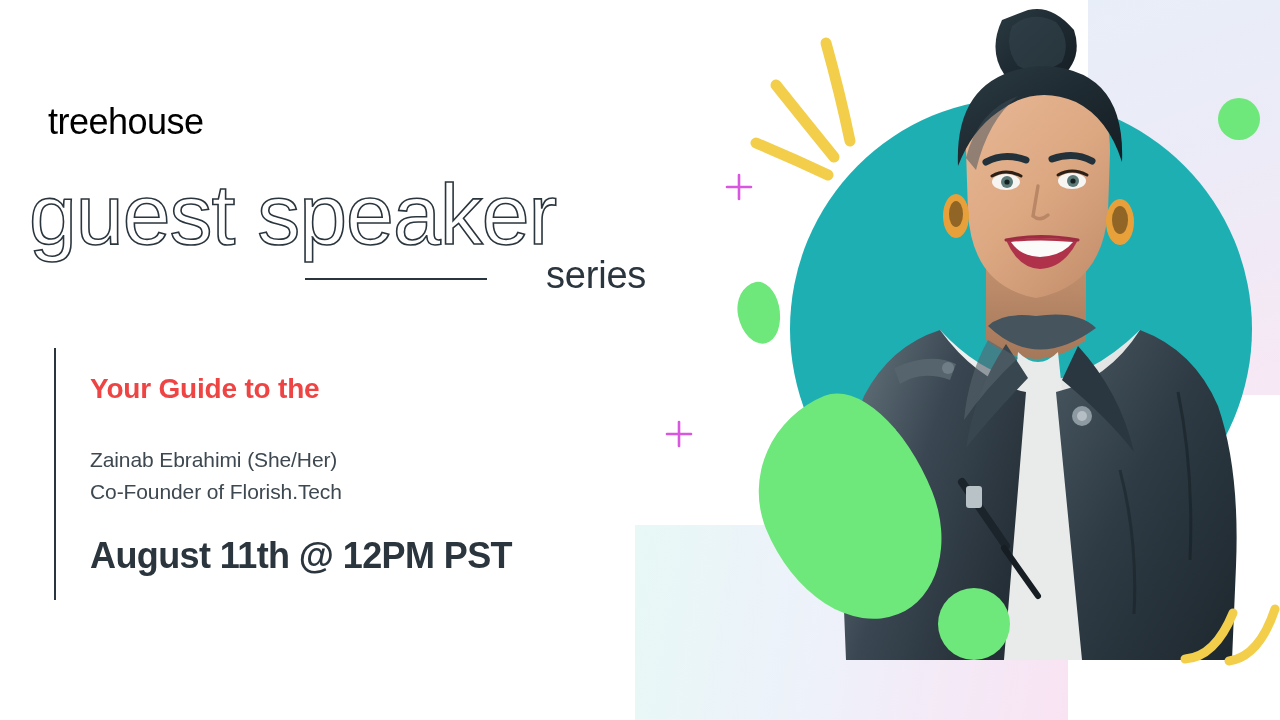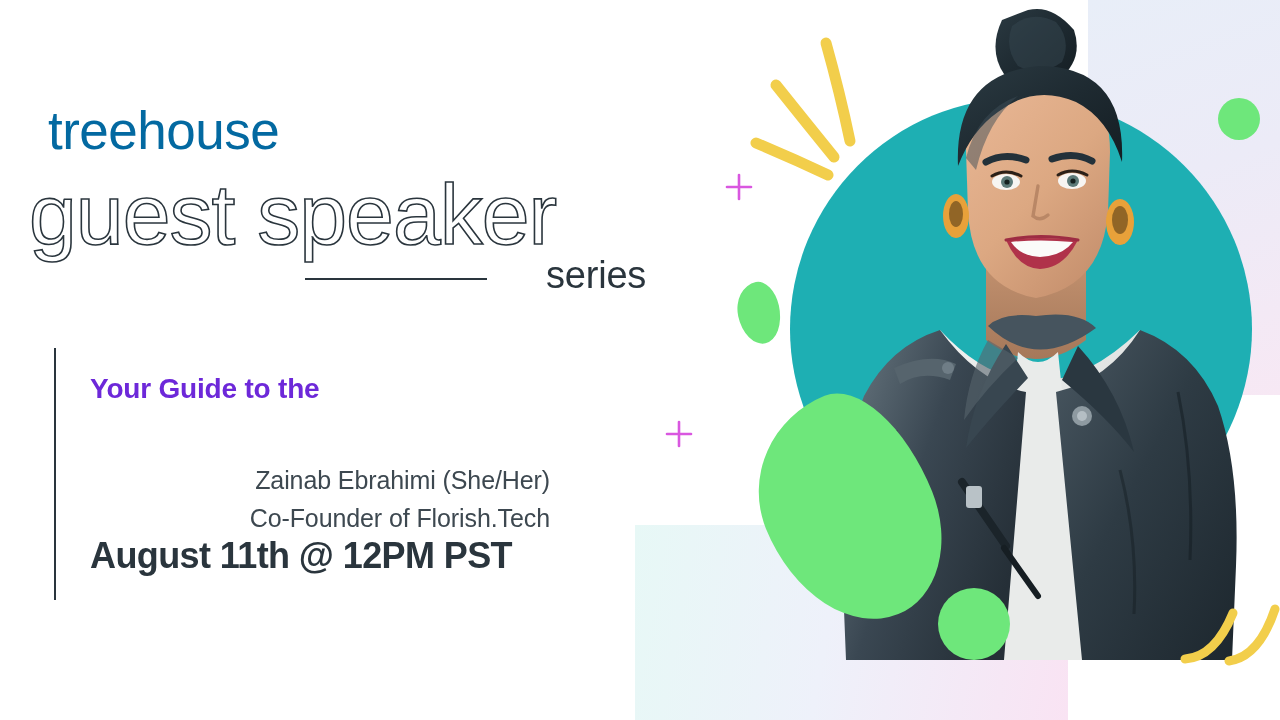--- a/index.html
+++ b/index.html
@@ -119,24 +119,24 @@
     position: absolute;
     left: 0;
     top: 0;
     width: 660px;
     height: 720px;
   }
   .brand {
     position: absolute;
     left: 48px;
     top: 104px;
-    font-size: 53px;
+    font-size: 36px;
     font-weight: 500;
     letter-spacing: -0.5px;
-    color: #0369a1;
+    color: #000000;
     line-height: 1;
   }
   .headline-outline {
     position: absolute;
     left: 29px;
     top: 160px;
     width: 600px;
     height: 110px;
   }
   .headline-outline svg { display: block; }
@@ -170,34 +170,33 @@
   }
 
   .talk-title {
     position: absolute;
     left: 90px;
     top: 370px;
     width: 420px;
     font-size: 28px;
     font-weight: 600;
     line-height: 1.38;
-    color: #6d28d9;
+    color: #ef4444;
     letter-spacing: -0.2px;
   }
   .speaker-block {
     position: absolute;
     left: 90px;
-    top: 461px;
+    top: 444px;
     width: 460px;
-    font-size: 25px;
+    font-size: 21px;
     font-weight: 400;
     line-height: 1.52;
     color: #3d4850;
     letter-spacing: -0.1px;
-    text-align: right;
   }
   .datetime {
     position: absolute;
     left: 90px;
     top: 536px;
     font-size: 36px;
     font-weight: 600;
     color: #2a353d;
     letter-spacing: -0.6px;
     line-height: 1.1;

